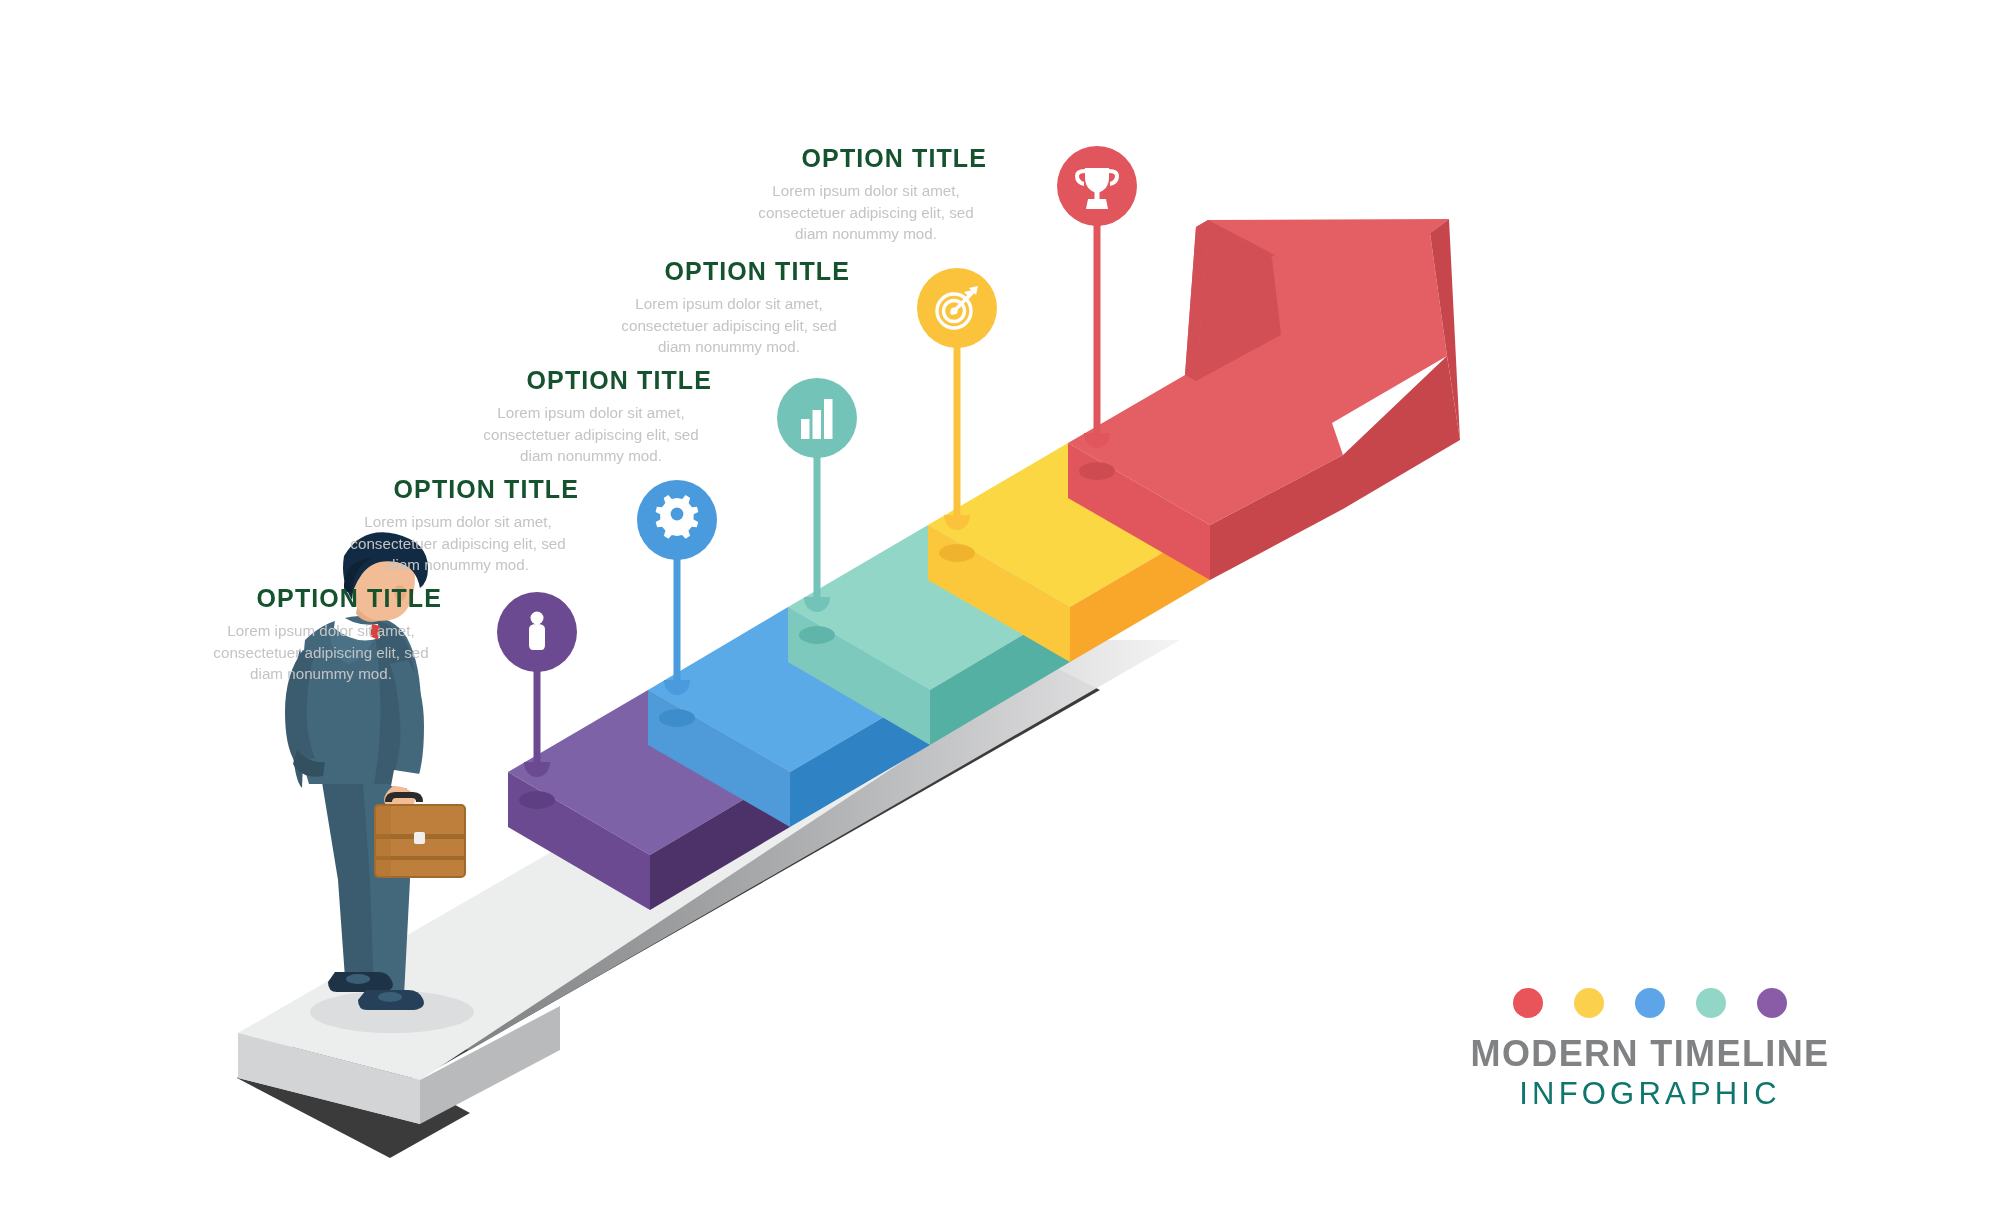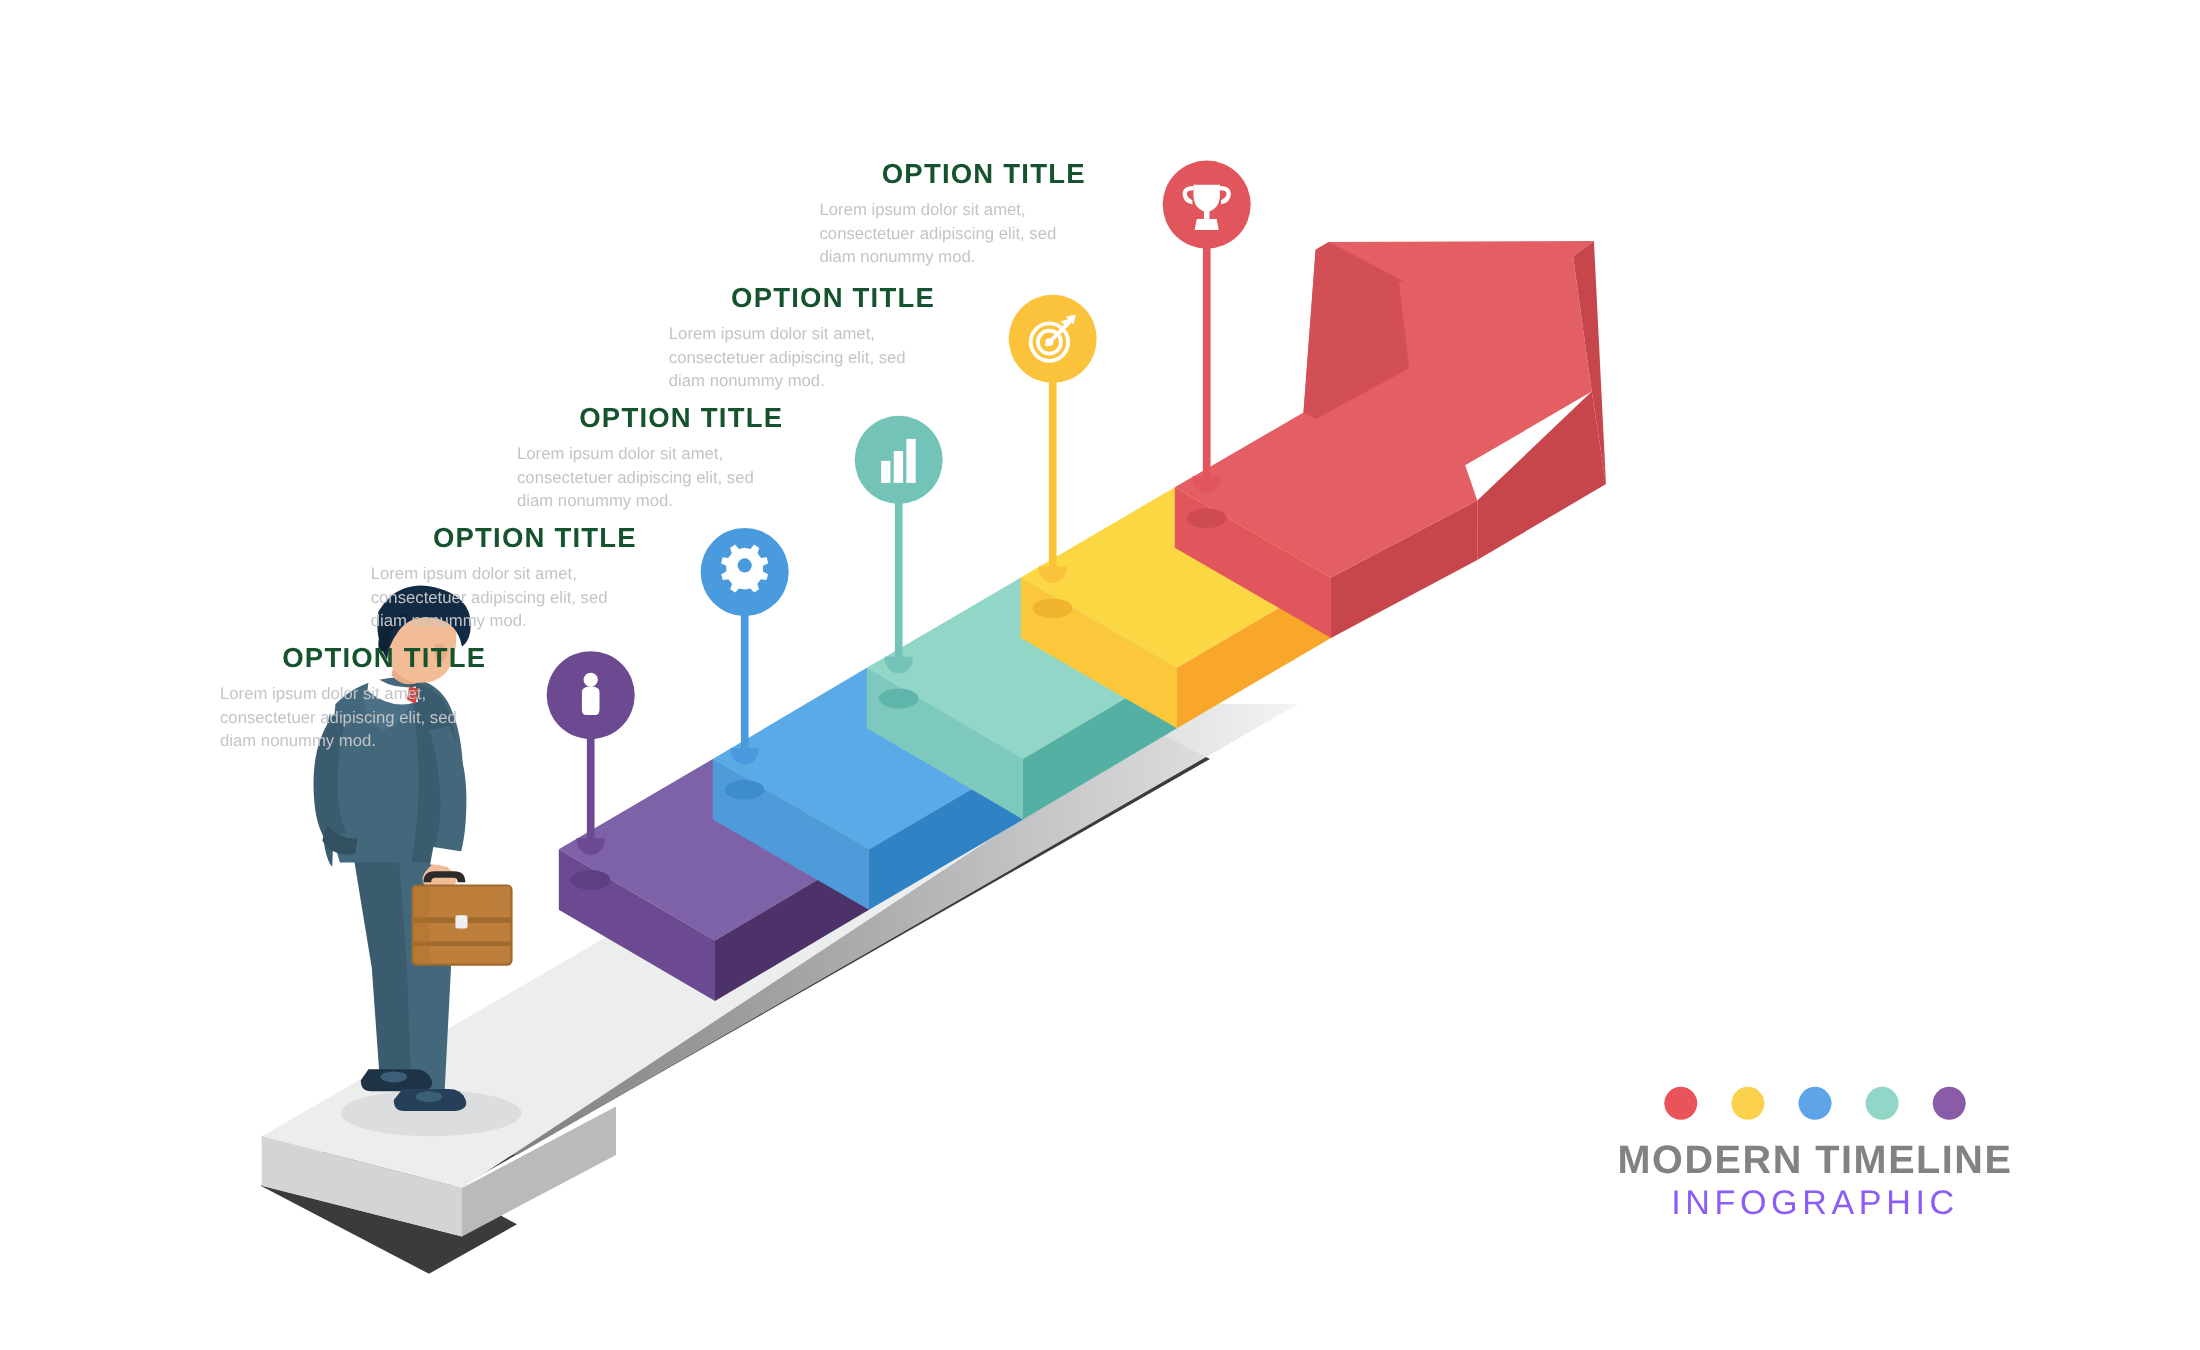--- a/index.html
+++ b/index.html
@@ -11,34 +11,34 @@
 
   
   .step-text{position:absolute;text-align:right;}
   .step-title{
     font-size:25px;font-weight:700;letter-spacing:1.1px;
     color:#14532d;line-height:1.05;white-space:nowrap;
     margin:0 0 9px 0;
   }
   .step-desc{
     font-size:15.2px;line-height:1.42;color:#c3c4c6;
-    margin:0;width:242px;text-align:left;
+    margin:0;width:242px;text-align:center;
   }
 
   
   #brand{position:absolute;left:1430px;top:988px;width:440px;text-align:center;}
   #brand-dots{display:flex;justify-content:center;gap:31px;margin-bottom:18px;}
   .brand-dot{width:30px;height:30px;border-radius:50%;}
   #brand-title{
     font-size:36px;font-weight:700;letter-spacing:1.4px;
     color:#808284;line-height:1;margin:0 0 6px 0;white-space:nowrap;
   }
   #brand-sub{
     font-size:31px;font-weight:400;letter-spacing:4.2px;
-    color:#8b5cf6;line-height:1;margin:0;white-space:nowrap;
+    color:#0f766e;line-height:1;margin:0;white-space:nowrap;
   }
 </style>
 </head>
 <body>
 
 <div id="stage">
 
   <svg id="art" width="2000" height="1227" viewBox="0 0 2000 1227">
 
     <defs>

